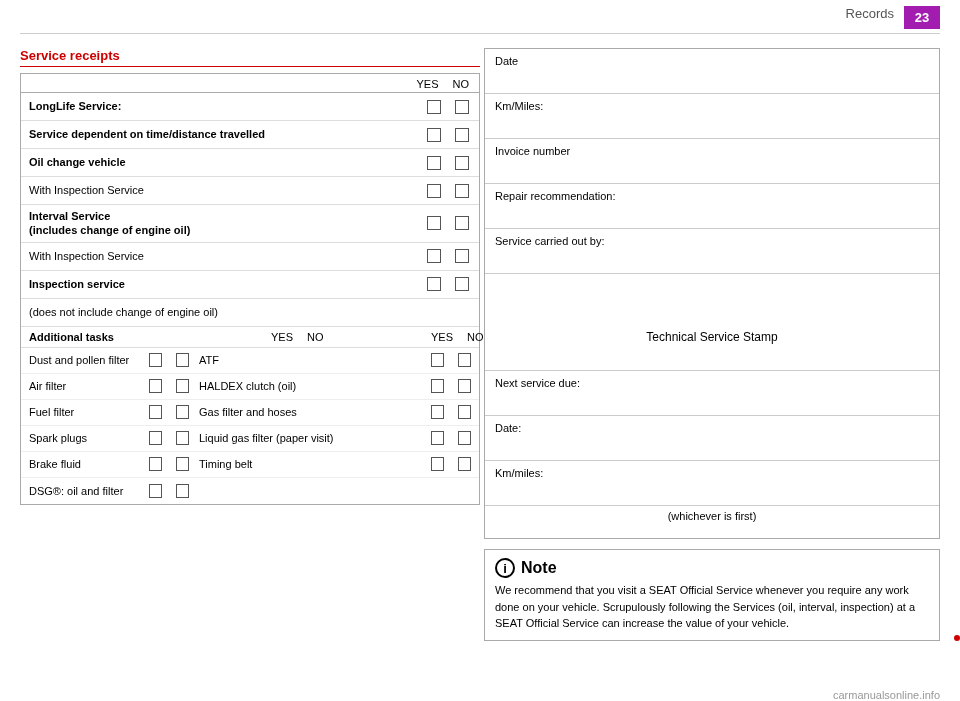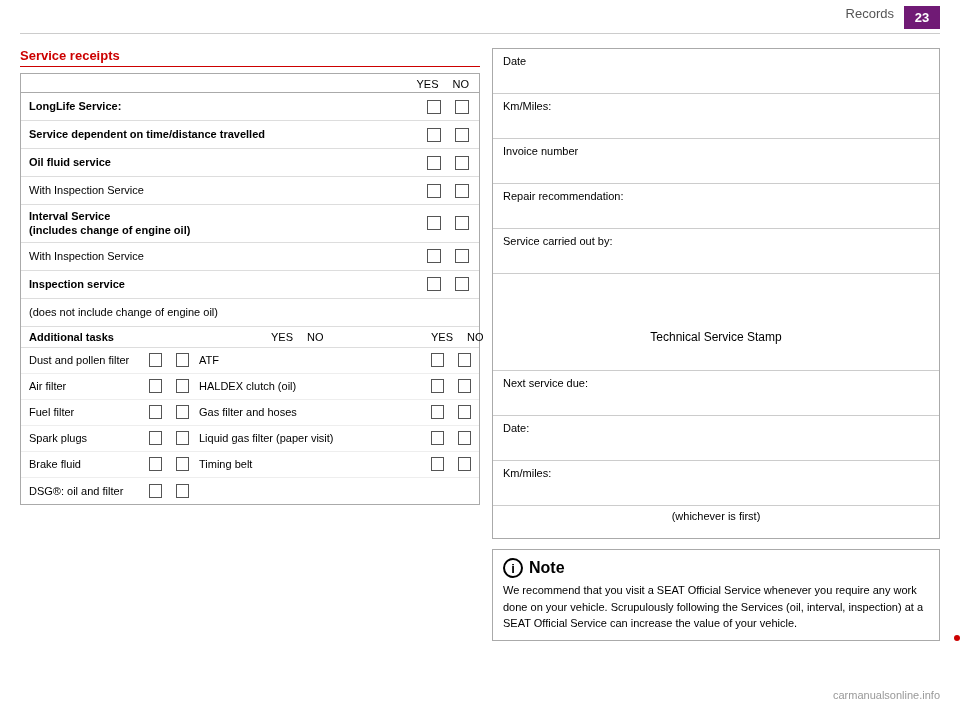--- a/index.html
+++ b/index.html
@@ -22,34 +22,34 @@
       margin: 0 20px;
     }
     .header-title {
       font-size: 13px;
       color: #555;
       flex: 1;
       text-align: right;
       padding-right: 10px;
     }
     .header-page {
-      background: #701a75;
+      background: #a21caf;
       color: #fff;
       font-size: 13px;
       font-weight: bold;
       padding: 4px 10px;
       min-width: 36px;
       text-align: center;
     }
 
     
     .main-content {
       display: flex;
       padding: 14px 20px 10px 20px;
-      gap: 12px;
+      gap: 4px;
     }
 
     
     .left-panel {
       width: 460px;
       flex-shrink: 0;
     }
 
     .section-title {
       font-size: 13px;
@@ -277,21 +277,21 @@
 
       <div class="st-row bold-label">
         <span class="st-label">Service dependent on time/distance travelled</span>
         <div class="st-checkboxes">
           <span class="checkbox-box"></span>
           <span class="checkbox-box"></span>
         </div>
       </div>
 
       <div class="st-row bold-label">
-        <span class="st-label">Oil fluid service</span>
+        <span class="st-label">Oil change vehicle</span>
         <div class="st-checkboxes">
           <span class="checkbox-box"></span>
           <span class="checkbox-box"></span>
         </div>
       </div>
 
       <div class="st-row">
         <span class="st-label">With Inspection Service</span>
         <div class="st-checkboxes">
           <span class="checkbox-box"></span>

